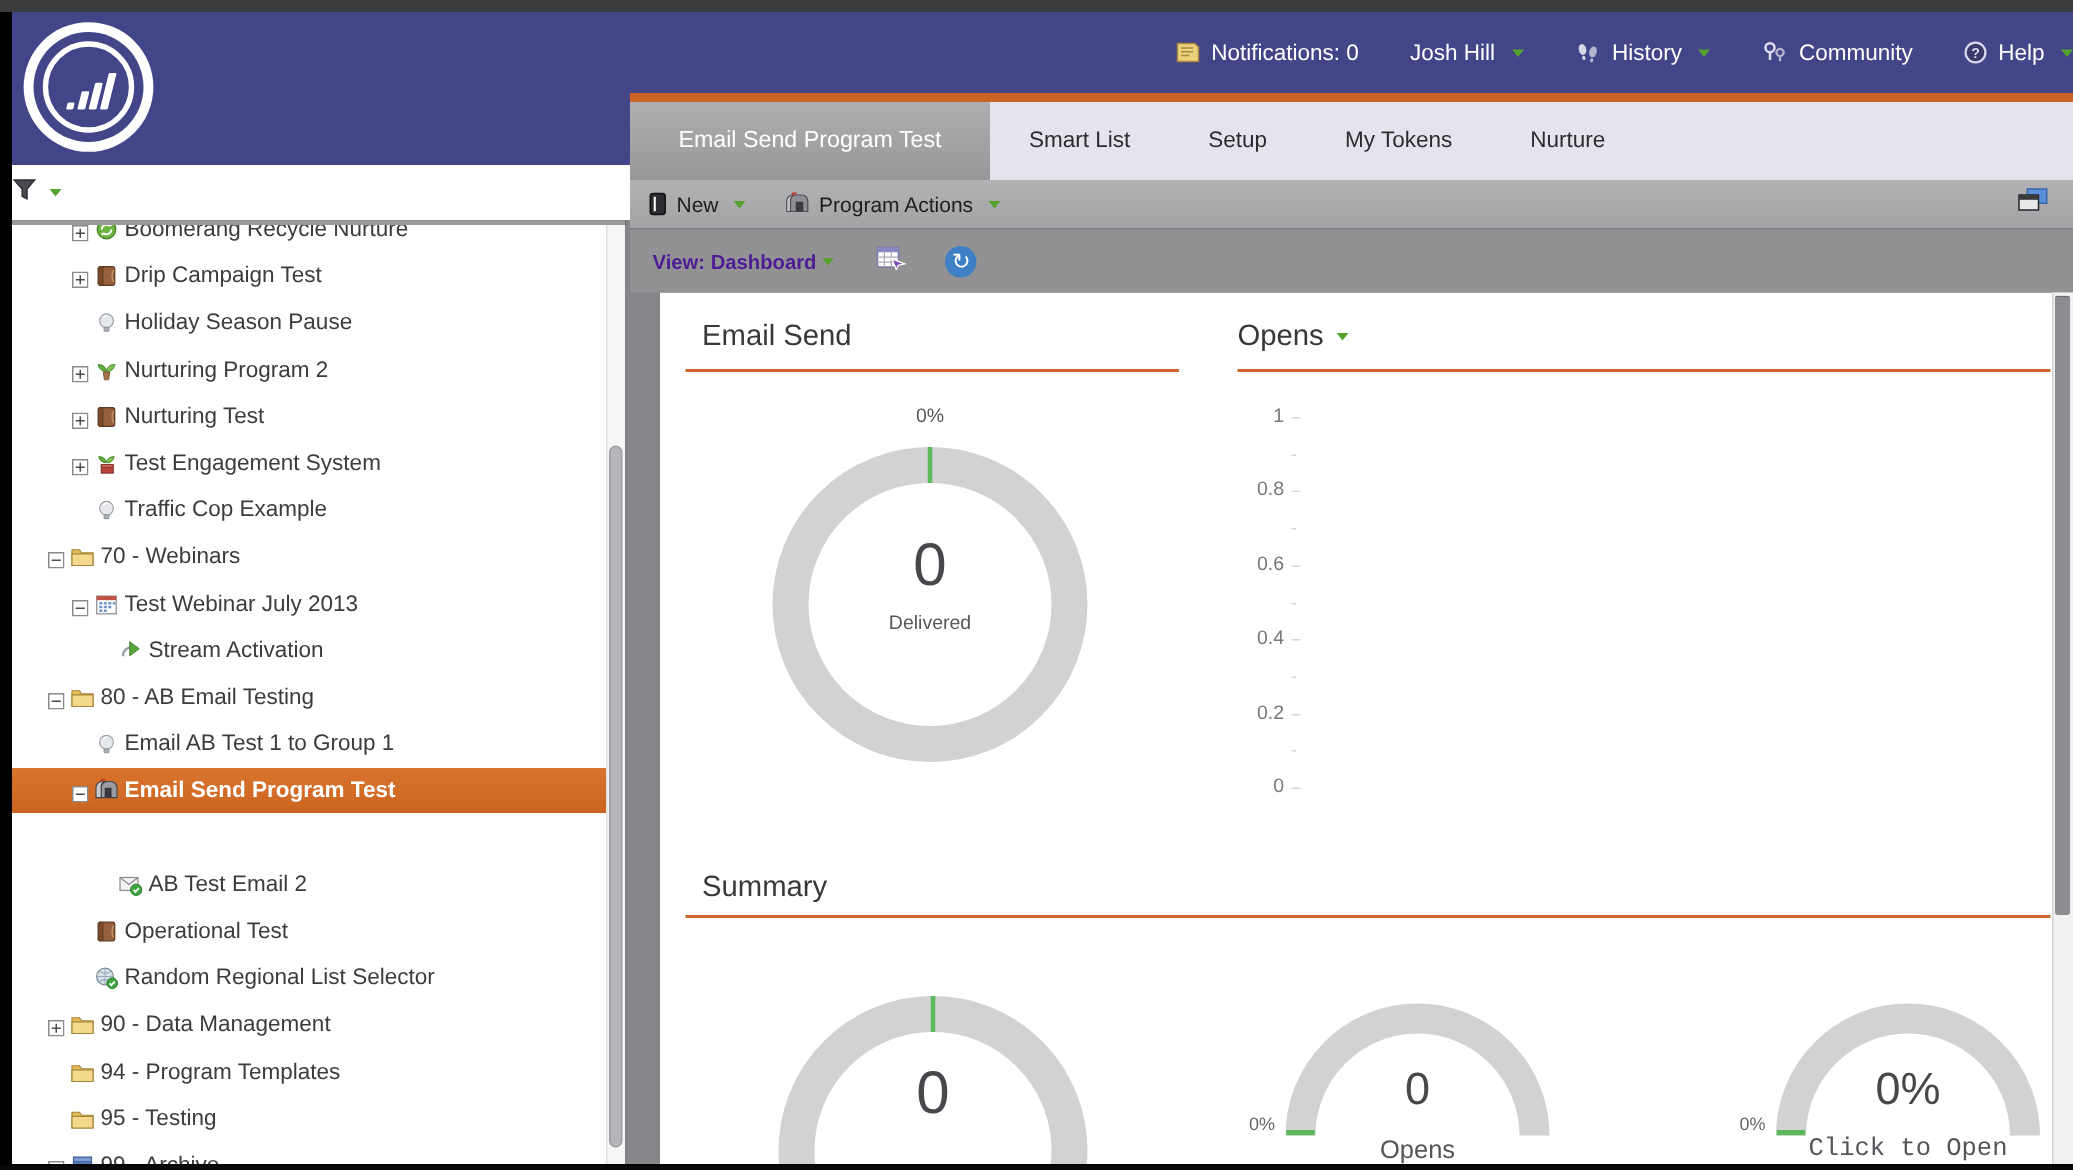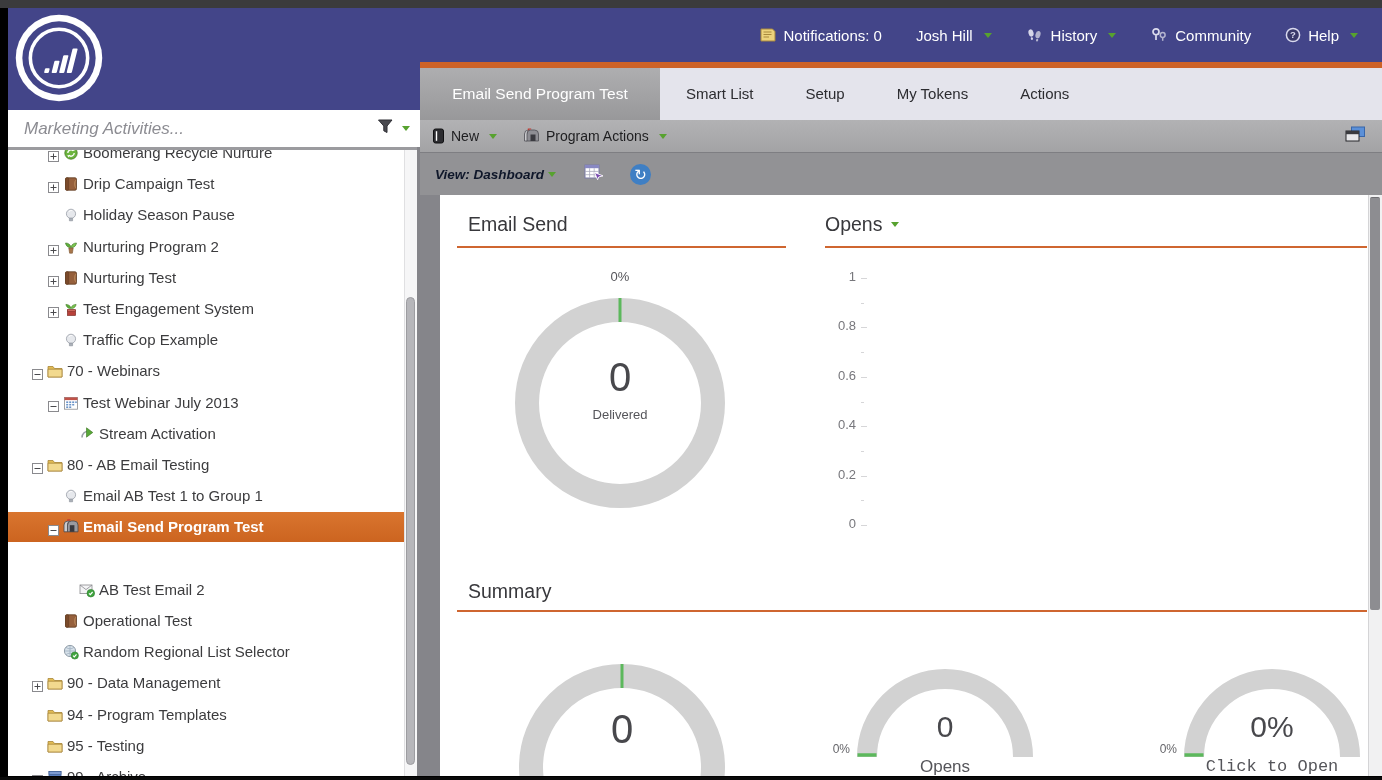--- a/index.html
+++ b/index.html
@@ -2,21 +2,21 @@
 <html><head>
 <meta charset="utf-8">
 <style>
   html,body{margin:0;padding:0;}
   body{width:1382px;height:780px;position:relative;overflow:hidden;background:#000;
        font-family:"Liberation Sans",sans-serif;-webkit-font-smoothing:antialiased;}
   .abs{position:absolute;}
   
   #top-strip{left:0;top:0;width:1382px;height:8px;background:#3b3b3d;}
   #topbar{left:8px;top:8px;width:1374px;height:54px;background:#434589;display:flex;
-          justify-content:flex-end;align-items:center;gap:34px;padding-right:24px;box-sizing:border-box;}
+          justify-content:flex-end;align-items:center;gap:34px;box-sizing:border-box;}
   .tb-item{display:flex;align-items:center;gap:7px;color:#fff;font-size:15px;cursor:pointer;white-space:nowrap;}
   .tb-item svg{display:block;}
   .caret{display:inline-block;width:0;height:0;border-left:4px solid transparent;
          border-right:4px solid transparent;border-top:5px solid #57a22f;margin-left:4px;}
   
   #purple-left{left:8px;top:62px;width:412px;height:48px;background:#434589;}
   #logo{left:12px;top:11px;width:94px;height:94px;z-index:5;}
   #searchbox{left:8px;top:110px;width:412px;height:37px;background:#fff;display:flex;align-items:center;}
   #search-text{font-style:italic;color:#8c8c92;font-size:17px;margin-left:16px;flex:1;}
   #tree-topband{left:8px;top:147px;width:409px;height:3px;background:#9b9b9f;}
@@ -37,21 +37,21 @@
   #tab-active{width:240px;height:52px;background:linear-gradient(#aeaeb0,#98989a);color:#fff;
               font-size:15.5px;display:flex;align-items:center;justify-content:center;cursor:pointer;}
   .tab{line-height:52px;padding:0 26px;font-size:15px;color:#2c2c30;cursor:pointer;}
   #toolbar1{left:420px;top:120px;width:962px;height:32px;background:linear-gradient(#b2b2b4,#a3a3a5);
             display:flex;align-items:center;box-sizing:border-box;padding:0 12px;}
   .t1-item{display:flex;align-items:center;gap:6px;font-size:14px;color:#1e1e20;margin-right:26px;cursor:pointer;}
   .t1-item svg{display:block;}
   #cascade-btn{margin-left:auto;margin-right:4px;cursor:pointer;}
   #toolbar2{left:420px;top:152px;width:962px;height:43px;background:#929295;border-top:1px solid #7e7e82;
             display:flex;align-items:center;box-sizing:border-box;padding:0 15px;}
-  #view-dd{display:flex;align-items:center;font-size:13.5px;font-weight:bold;color:#0f172a;cursor:pointer;font-style:italic;}
+  #view-dd{display:flex;align-items:center;font-size:13.5px;font-weight:bold;color:#4c1d95;cursor:pointer;}
   #tableview-btn{margin-left:28px;cursor:pointer;}
   #refresh-btn{margin-left:26px;width:21px;height:21px;border-radius:50%;background:#3f7fc4;color:#fff;
                font-size:15px;line-height:21px;text-align:center;cursor:pointer;}
   
   #content{left:440px;top:195px;width:1084px;height:581px;background:#fff;overflow:hidden;}
   .sec-title{position:absolute;font-size:19.5px;color:#38383c;white-space:nowrap;}
   .underline{position:absolute;height:2px;background:#cf6630;}
   .glabel{position:absolute;text-align:center;color:#55555a;}
   #content-scroll{left:1368px;top:195px;width:14px;height:581px;background:#f1f1f2;border-left:1px solid #d4d4d6;box-sizing:border-box;}
   #content-thumb{left:1370px;top:197px;width:10px;height:413px;background:#8d8d91;border-top:1px solid #6e6e72;border-radius:2px;box-sizing:border-box;}
@@ -119,21 +119,20 @@
   <circle cx="50" cy="50" r="39" fill="#434589"></circle>
   <circle cx="50" cy="50" r="30.5" fill="none" stroke="#fff" stroke-width="3.8"></circle>
   <g fill="#fff" transform="translate(34,66) skewX(-14)">
     <rect x="0" y="-5" width="5" height="5" rx="1"></rect>
     <rect x="8" y="-13" width="5.5" height="13" rx="1"></rect>
     <rect x="16" y="-19" width="5.5" height="19" rx="1"></rect>
     <rect x="24" y="-26" width="5.5" height="26" rx="1"></rect>
   </g>
 </svg>
 <div class="abs" id="searchbox">
-  <span id="search-text">Marketing Activities...</span>
   <span style="margin-right:4px;"><svg width="17" height="15" viewBox="0 0 17 15">
         <path d="M1.5 1h13.5L10 7v6.5l-3.2-1.7V7z" fill="#4a4a50" stroke="#2e2e34"></path>
       </svg></span>
   <span class="caret" style="margin-right:10px;"></span>
 </div>
 <div class="abs" id="tree-topband"></div>
 <div class="abs" id="tree">
     <div class="trow" style="top: -12px;">
       <span class="exp" style="left: 40px;"><svg viewBox="0 0 11 11" width="11" height="11">
           <rect x=".5" y=".5" width="10" height="10" fill="#fff" stroke="#8a8a8e"></rect>
@@ -396,21 +395,21 @@
 <div class="abs" id="side-scroll"></div>
 <div class="abs" id="side-thumb"></div>
 <div class="abs" id="gray-band"></div>
 
 <div class="abs" id="tab-orange"></div>
 <div class="abs" id="tabbar">
   <div id="tab-active">Email Send Program Test</div>
 <div class="tab">Smart List</div>
     <div class="tab">Setup</div>
     <div class="tab">My Tokens</div>
-    <div class="tab">Actions</div>
+    <div class="tab">Nurture</div>
   </div>
 <div class="abs" id="toolbar1">
   <div class="t1-item">
     <span>
         <svg width="13" height="16" viewBox="0 0 13 16">
           <rect x="1.5" y="1" width="10" height="14" rx="2" fill="#2d2d31" stroke="#101012"></rect>
           <path d="M4.5 3.2v9.6" stroke="#fff" stroke-width="1.4"></path>
         </svg>
       </span>
     <span>New</span>

